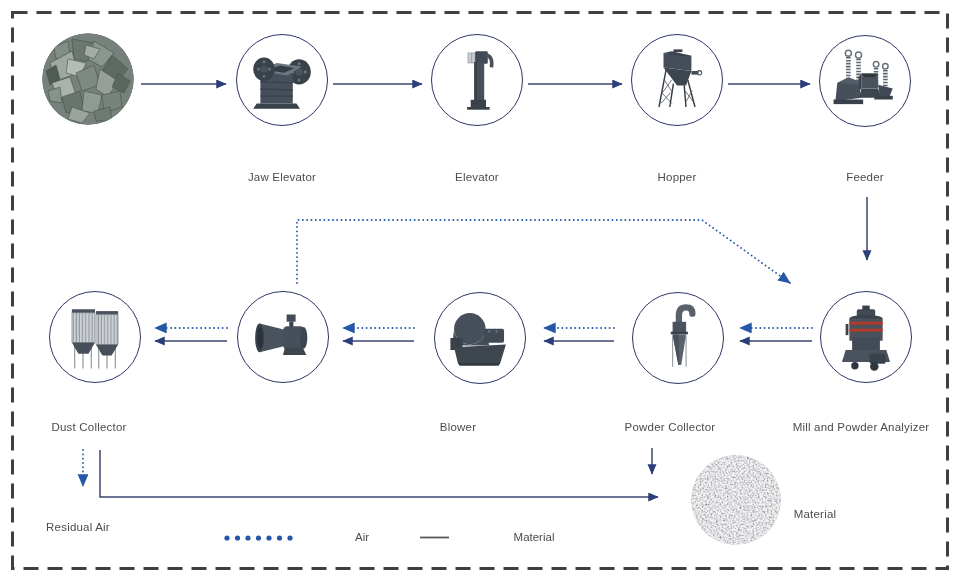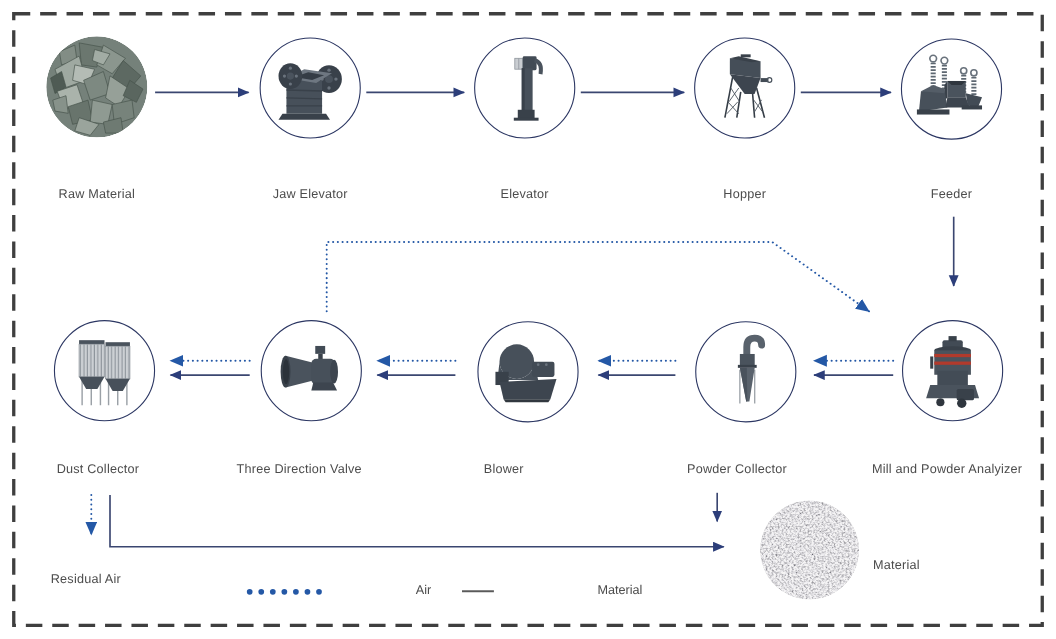--- a/index.html
+++ b/index.html
@@ -11,21 +11,21 @@
   .circ{
     position:absolute;width:92px;height:92px;border-radius:50%;
     border:1.4px solid #2c3763;background:#fff;box-sizing:border-box;
     display:flex;align-items:center;justify-content:center;overflow:hidden;
   }
   .circ.noring{border:none;}
   .lbl{
     position:absolute;width:170px;text-align:center;
     font-size:11.5px;line-height:14px;color:#4c4c4c;letter-spacing:.2px;
   }
-  .legend-lbl{position:absolute;font-size:11.5px;color:#4c4c4c;text-align:right;}
+  .legend-lbl{position:absolute;font-size:11.5px;color:#4c4c4c;text-align:center;}
 </style>
 </head>
 <body>
 
 <div class="stage">
 
   <svg class="wires" width="960" height="581" viewBox="0 0 960 581">
     <defs>
       <marker id="ahNavy" markerWidth="8" markerHeight="7" refX="6.5" refY="3" orient="auto">
         <path d="M0,0 L7,3 L0,6 Z" fill="#2c3e7a"></path>
@@ -295,28 +295,26 @@
           </feComponentTransfer>
         </filter>
       </defs>
       <g clip-path="url(#clipPow)">
         <circle cx="45" cy="45" r="45" fill="#b9b6b4"></circle>
         <rect x="0" y="0" width="90" height="90" filter="url(#powNoise)" opacity="0.85"></rect>
       </g>
     </svg>
   </div>
 
-  <div class="lbl" style="left:3px;top:170px">Raw Material</div>
   <div class="lbl" style="left:197px;top:170px">Jaw Elevator</div>
   <div class="lbl" style="left:392px;top:170px">Elevator</div>
   <div class="lbl" style="left:780px;top:170px">Feeder</div>
   <div class="lbl" style="left:592px;top:170px">Hopper</div>
 
   <div class="lbl" style="left:4px;top:420px">Dust Collector</div>
-  <div class="lbl" style="left:187px;top:420px">Three Direction Valve</div>
   <div class="lbl" style="left:373px;top:420px">Blower</div>
   <div class="lbl" style="left:585px;top:420px">Powder Collector</div>
   <div class="lbl" style="left:776px;top:420px">Mill and Powder Analyizer</div>
 
   <div class="lbl" style="left:-7px;top:520px;width:170px">Residual Air</div>
   <div class="lbl" style="left:775px;top:507px;width:80px">Material</div>
 
   <div class="legend-lbl" style="left:332px;top:531px;width:60px">Air</div>
   <div class="legend-lbl" style="left:484px;top:531px;width:100px">Material</div>
 

